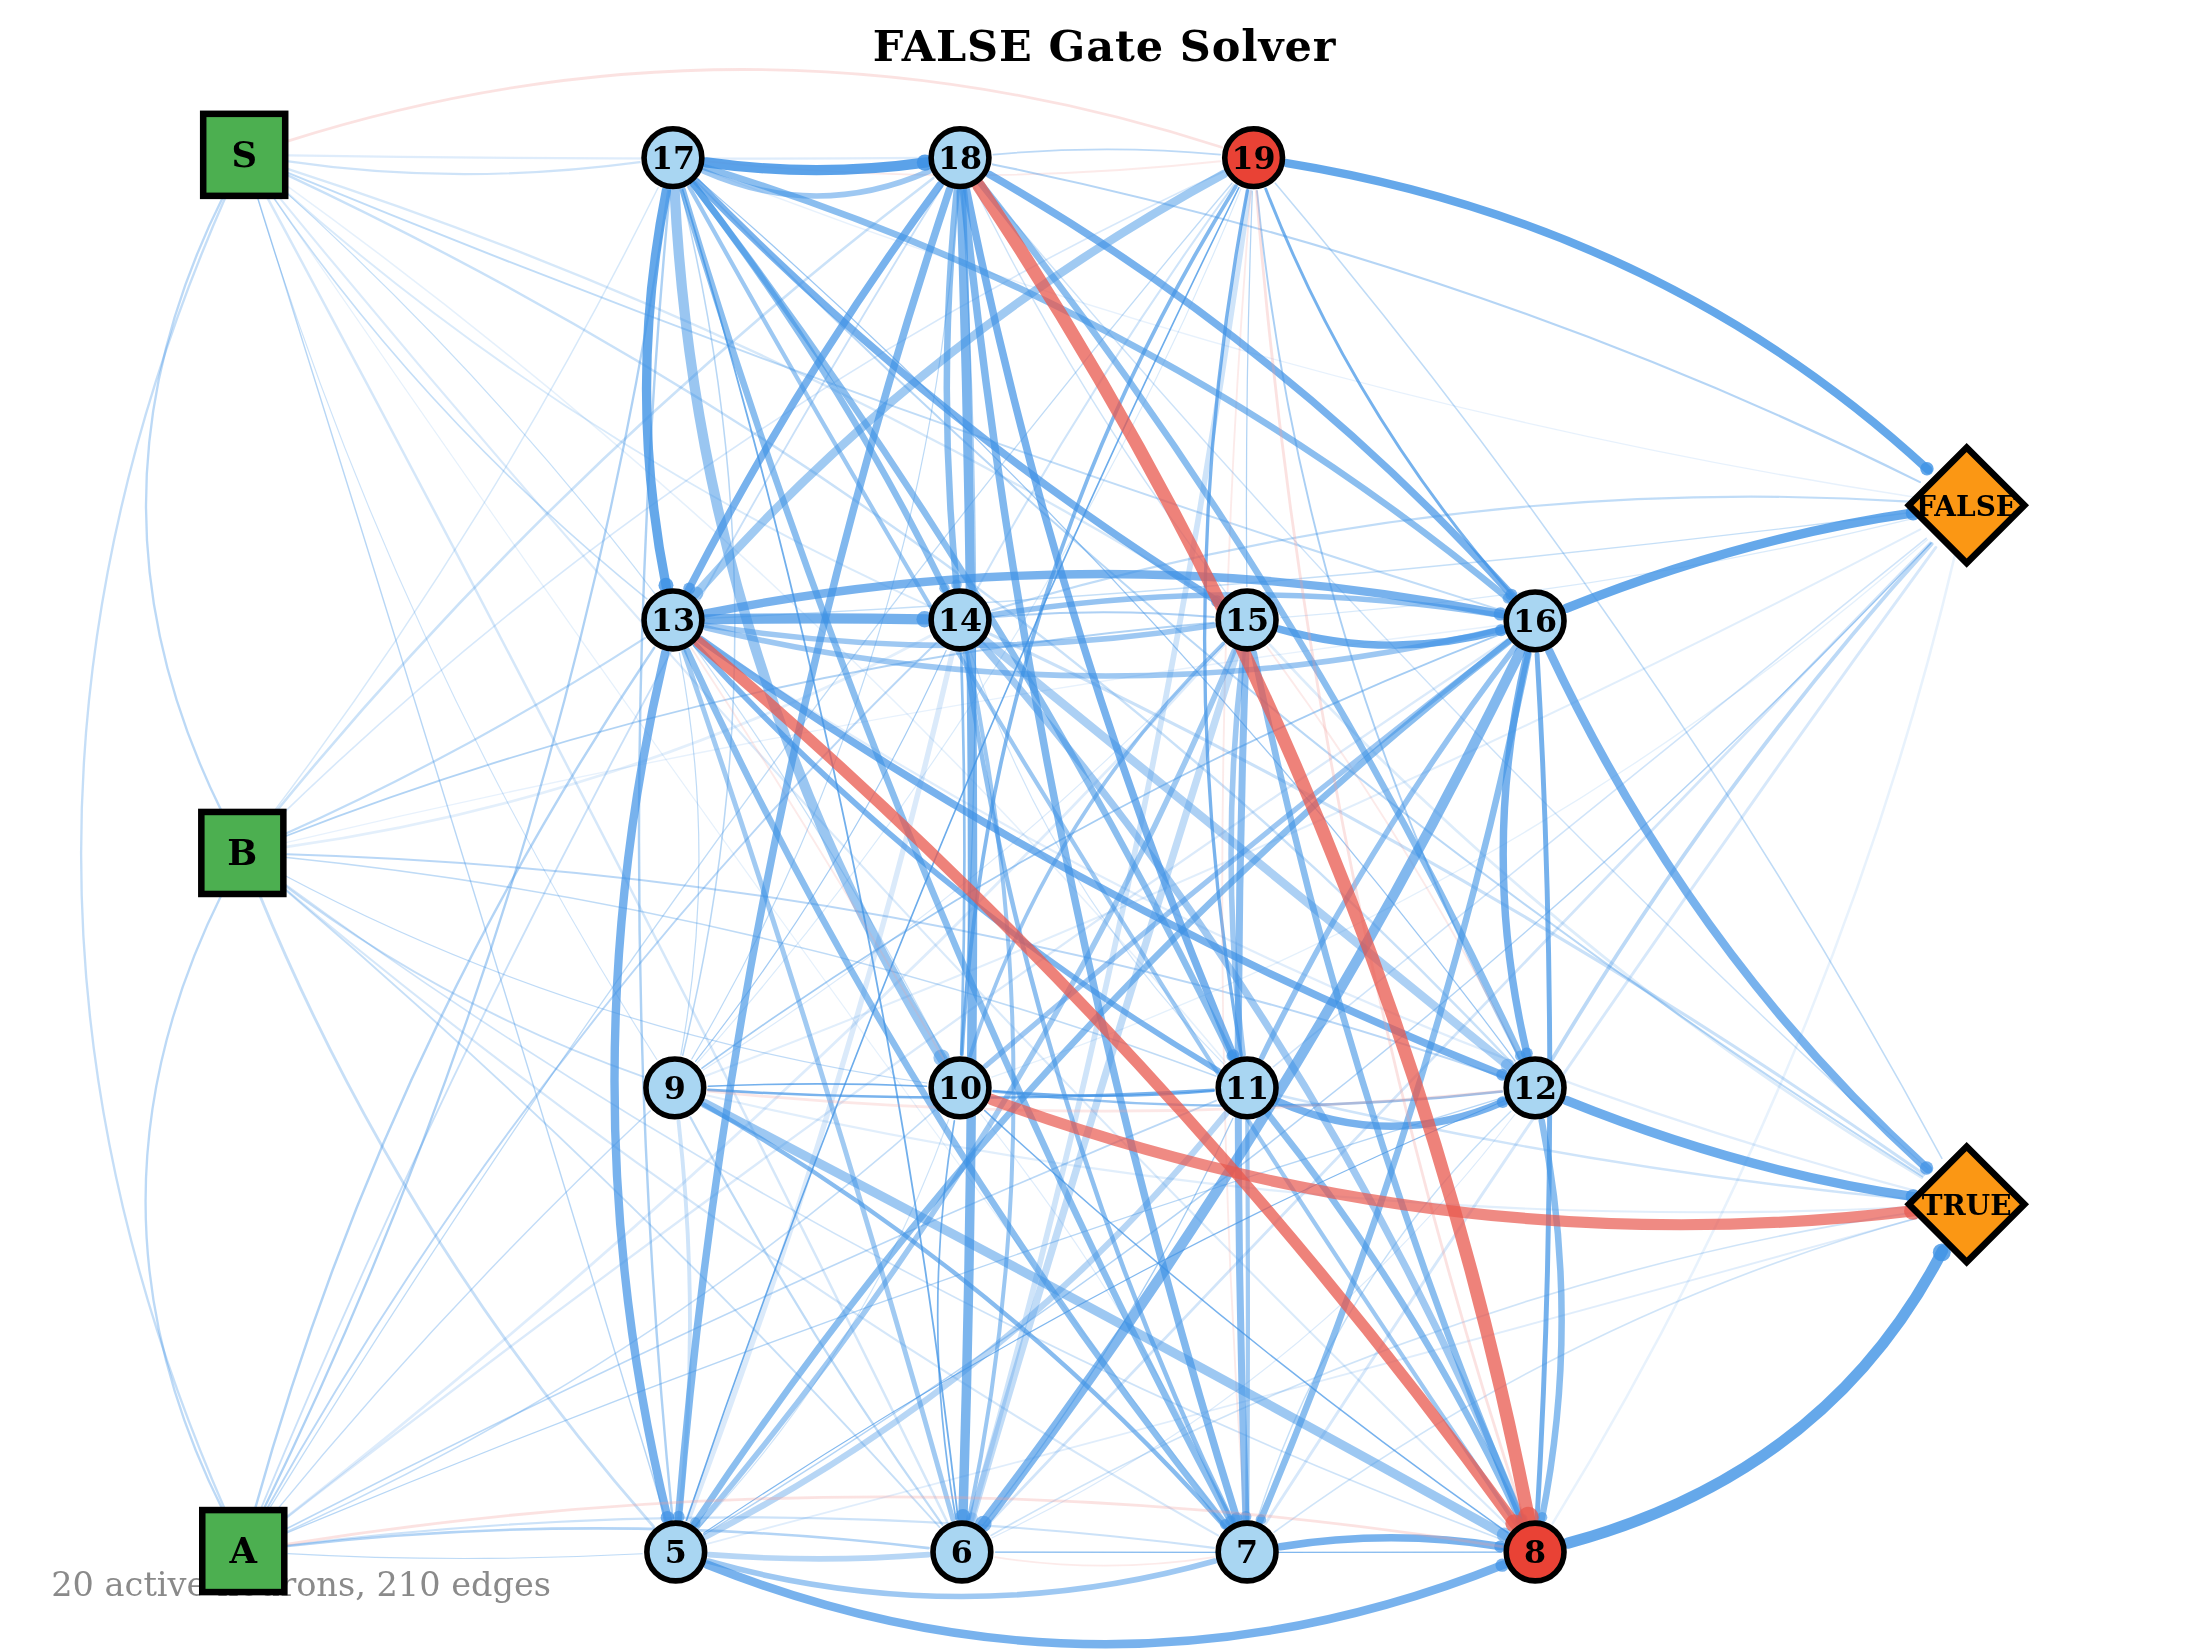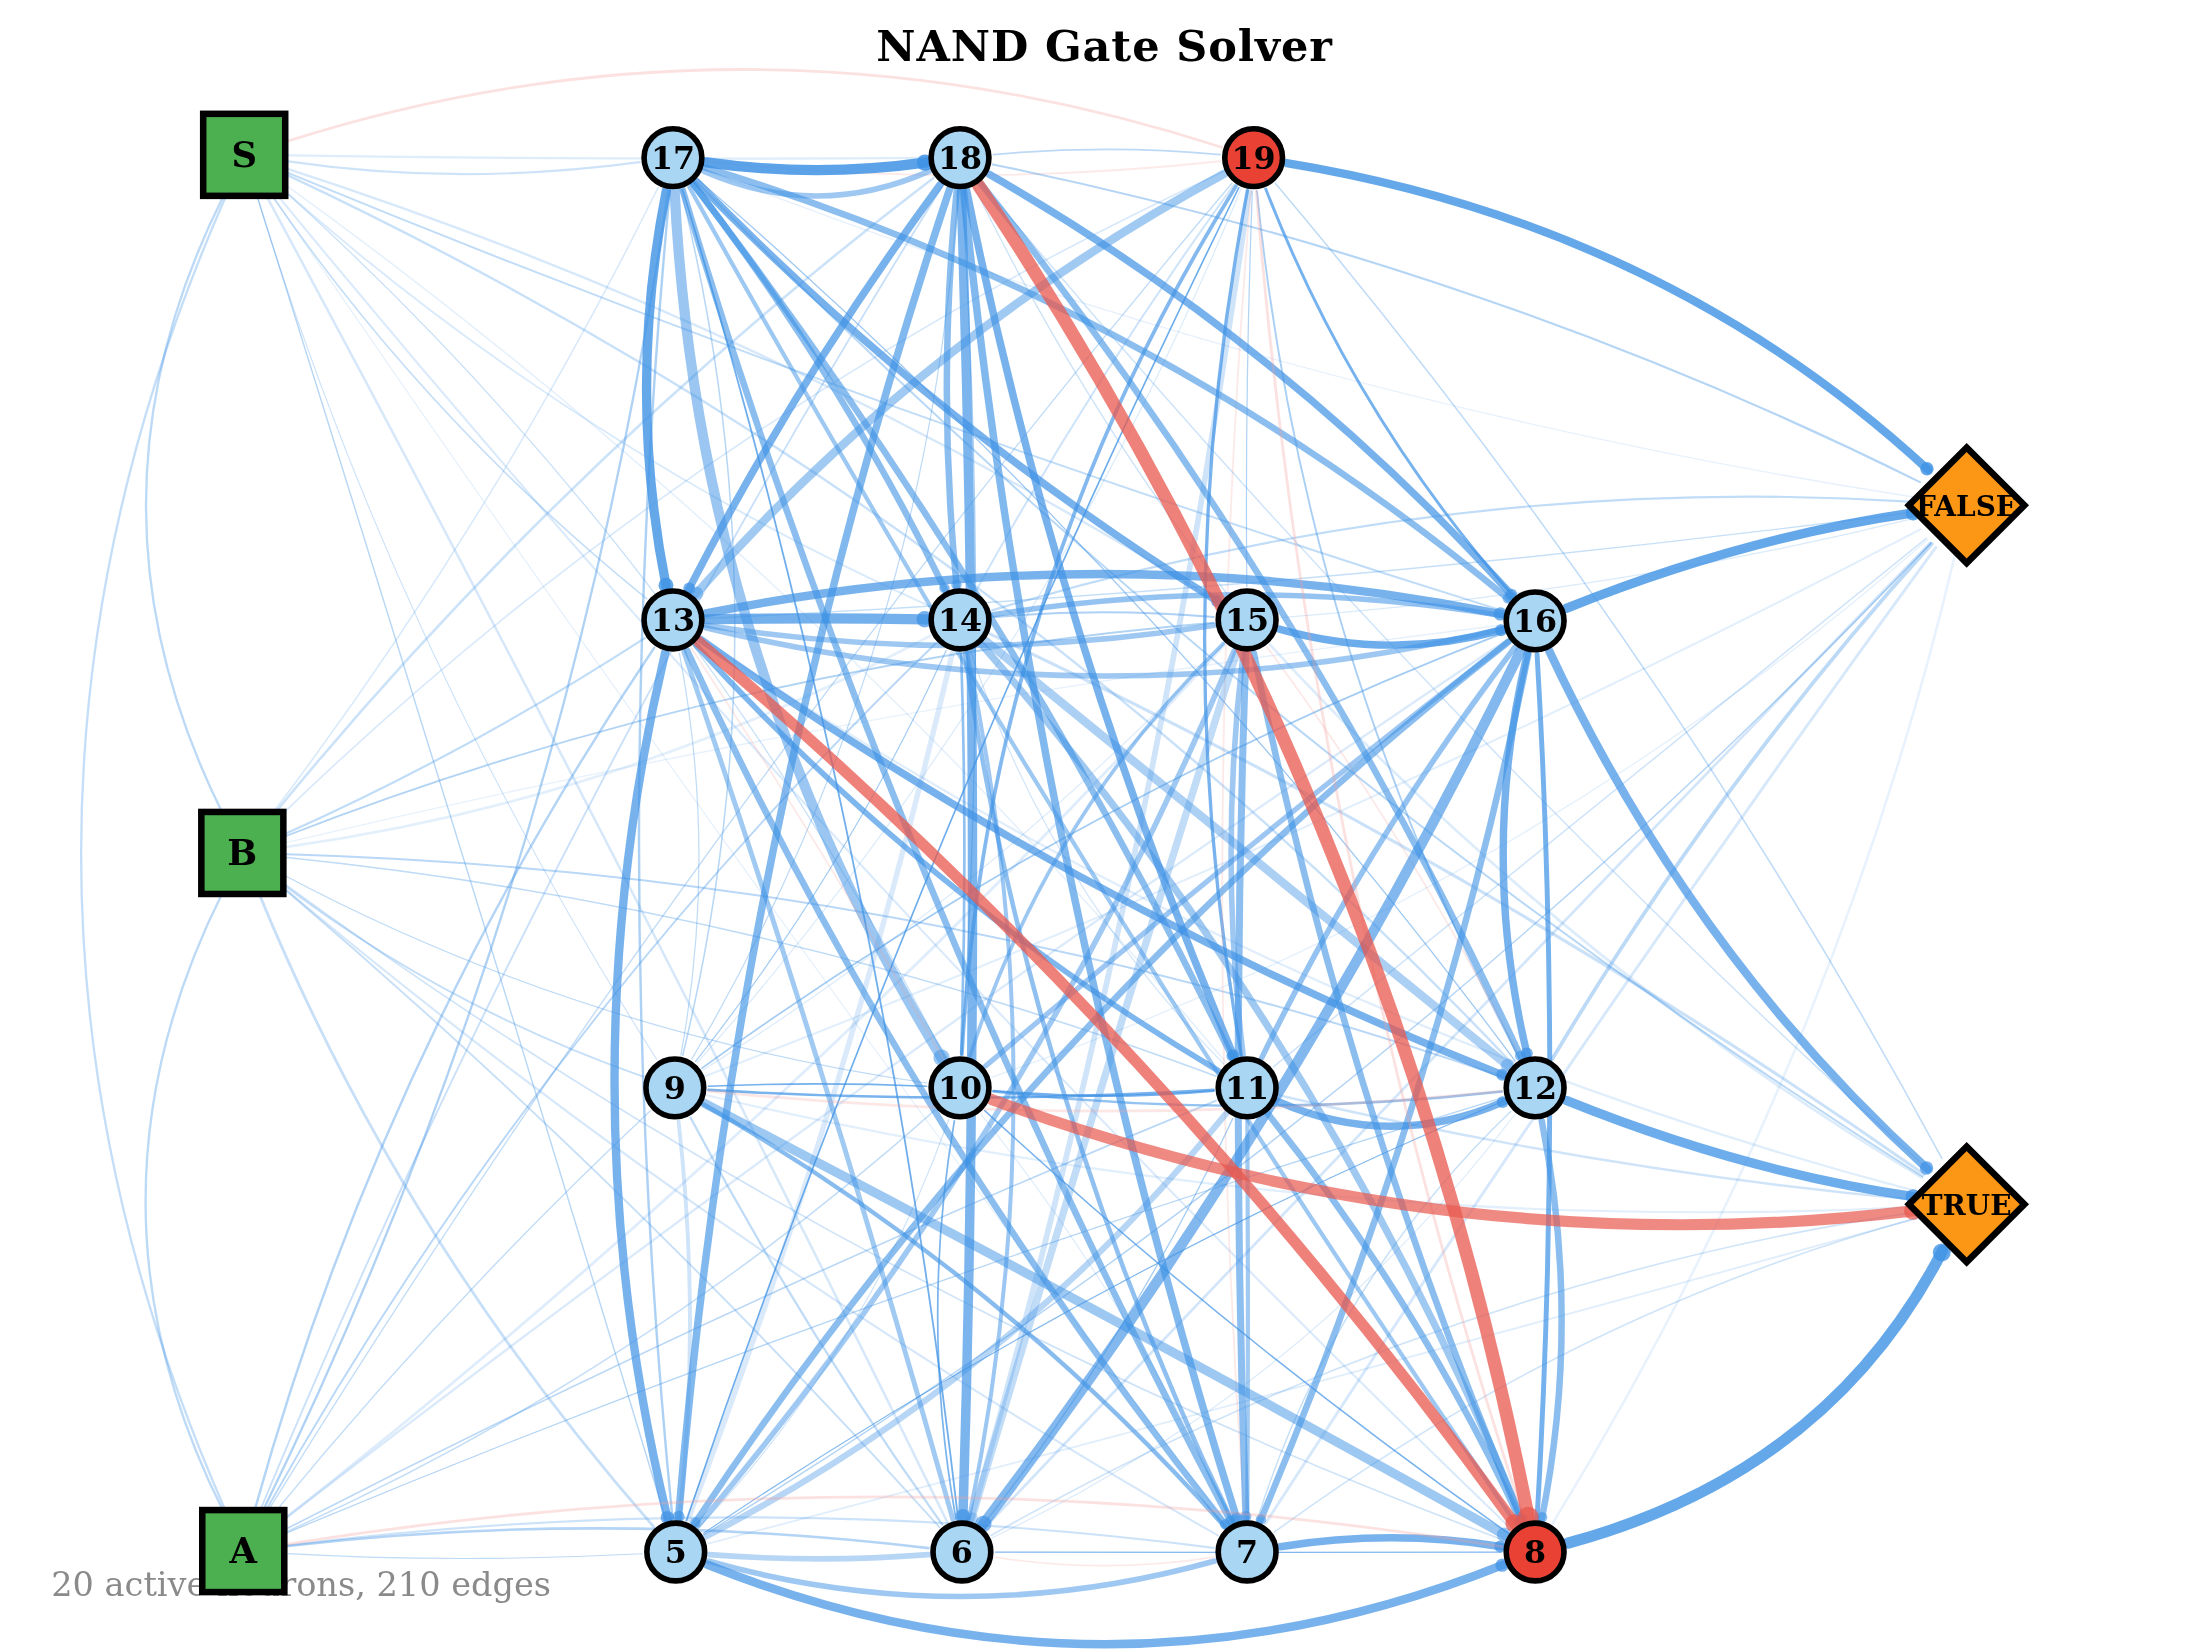--- a/index.html
+++ b/index.html
@@ -336,15 +336,15 @@
         <g>
           <polygon points="2110,480 2172,542 2110,604 2048,542" stroke-width="7" fill="#FB9714" stroke="#000000"></polygon>
           <text x="2110" y="553" text-anchor="middle" font-size="30" font-weight="bold" fill="#000000">FALSE</text>
         </g>
         <g>
           <polygon points="2110,1230 2172,1292 2110,1354 2048,1292" stroke-width="7" fill="#FB9714" stroke="#000000"></polygon>
           <text x="2110" y="1303" text-anchor="middle" font-size="30" font-weight="bold" fill="#000000">TRUE</text>
         </g>
       </g>
   </svg>
-  <div id="graph-title">NAND Gate Solver</div>
+  <div id="graph-title">FALSE Gate Solver</div>
 </div>
 
 
 </body></html>

